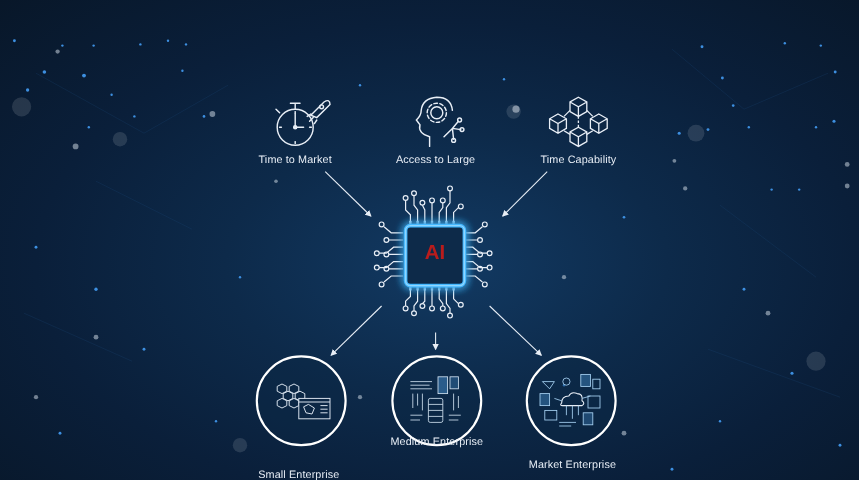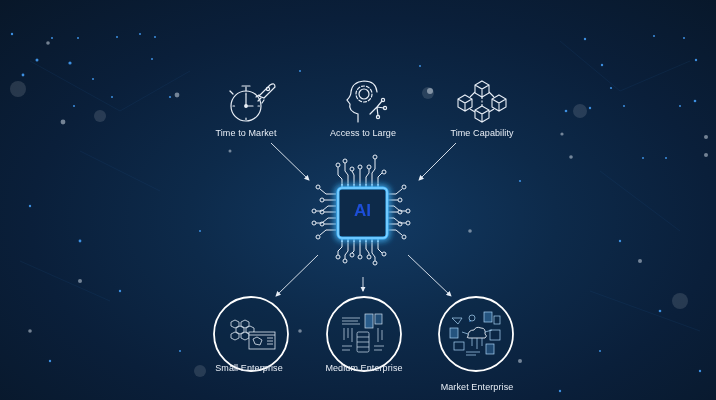--- a/index.html
+++ b/index.html
@@ -261,21 +261,21 @@
         <rect x="49" y="89" width="2" height="4"></rect>
         <rect x="55" y="89" width="2" height="4"></rect>
       <rect x="61" y="89" width="2" height="4"></rect>
         <rect x="67" y="89" width="2" height="4"></rect>
         <rect x="73" y="89" width="2" height="4"></rect>
       <rect x="79" y="89" width="2" height="4"></rect>
     </g>
     <rect x="40" y="39" width="49" height="50" rx="4" fill="#0b2a4a" stroke="#45b8ff" stroke-width="3" filter="url(#glow)"></rect>
     <rect x="40" y="39" width="49" height="50" rx="4" fill="none" stroke="#8fd6ff" stroke-width="1.2"></rect>
   </svg>
-  <div style="position:absolute;left:338px;top:170px;width:49px;text-align:center;color:#1d4ed8;font-weight:bold;font-size:17px;font-family:'Liberation Sans',sans-serif;">AI</div>
+  <div style="position:absolute;left:338px;top:170px;width:49px;text-align:center;color:#b91c1c;font-weight:bold;font-size:17px;font-family:'Liberation Sans',sans-serif;">AI</div>
 
   <svg class="icon" width="80" height="80" style="left:211px;top:263px" viewBox="0 0 80 80">
     <circle cx="40" cy="40" r="37" stroke="#ffffff" stroke-width="1.8" fill="#0c2745" fill-opacity="0.35"></circle>
     <g stroke="#dfe8f2" stroke-width="0.8" fill="none">
       <path d="M20 28 l4 -2 l4 2 v4 l-4 2 l-4 -2 z"></path>
         <path d="M30 28 l4 -2 l4 2 v4 l-4 2 l-4 -2 z"></path>
       <path d="M25 34 l4 -2 l4 2 v4 l-4 2 l-4 -2 z"></path>
         <path d="M35 34 l4 -2 l4 2 v4 l-4 2 l-4 -2 z"></path>
       <path d="M20 40 l4 -2 l4 2 v4 l-4 2 l-4 -2 z"></path>
         <path d="M30 40 l4 -2 l4 2 v4 l-4 2 l-4 -2 z"></path>
@@ -327,18 +327,18 @@
       <line x1="26" y1="38" x2="32" y2="40"></line>
         <line x1="49" y1="38" x2="56" y2="36"></line>
       <rect x="54" y="36" width="10" height="10"></rect>
       <rect x="18" y="48" width="10" height="8"></rect>
       <rect x="50" y="50" width="8" height="10" fill="#3e7fb8" fill-opacity="0.4"></rect>
       <line x1="30" y1="58" x2="44" y2="58"></line>
         <line x1="30" y1="61" x2="40" y2="61"></line>
     </g>
   </svg>
 
-  <div class="label" style="left:249px;top:332px">Small Enterprise</div>
+  <div class="label" style="left:249px;top:359px">Small Enterprise</div>
   <div class="label" style="left:364px;top:332px">Medium Enterprise</div>
   <div class="label" style="left:477px;top:351px">Market Enterprise</div>
 
   <div class="bottom-bar"></div>
 </div>
 
 </body></html>

